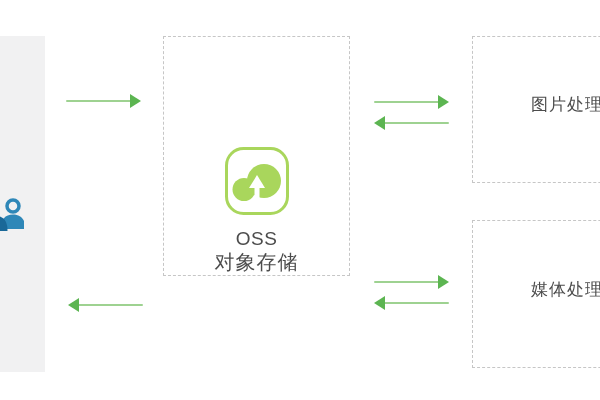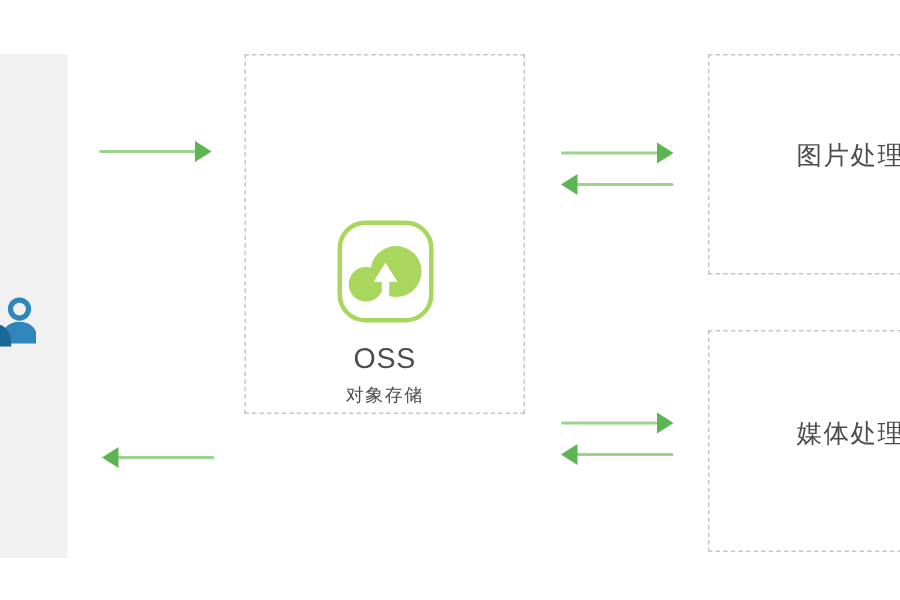--- a/index.html
+++ b/index.html
@@ -66,21 +66,21 @@
   .oss-white  { fill: #ffffff; }
   .oss-title {
     margin-top: 8px;
     font-size: 19px;
     line-height: 22px;
     letter-spacing: 0.5px;
     color: var(--text-dark, #4c4c4c);
   }
   .oss-subtitle {
     margin-top: 2px;
-    font-size: 12px;
+    font-size: 20px;
     line-height: 21px;
     letter-spacing: 1px;
     color: var(--text-dark, #4c4c4c);
   }
 
   
   .arrow { position: absolute; height: 14px; width: 75px; }
   .arrow .line {
     position: absolute; top: 6px; height: 2px;
     background: var(--arrow-line, #9ed291);

